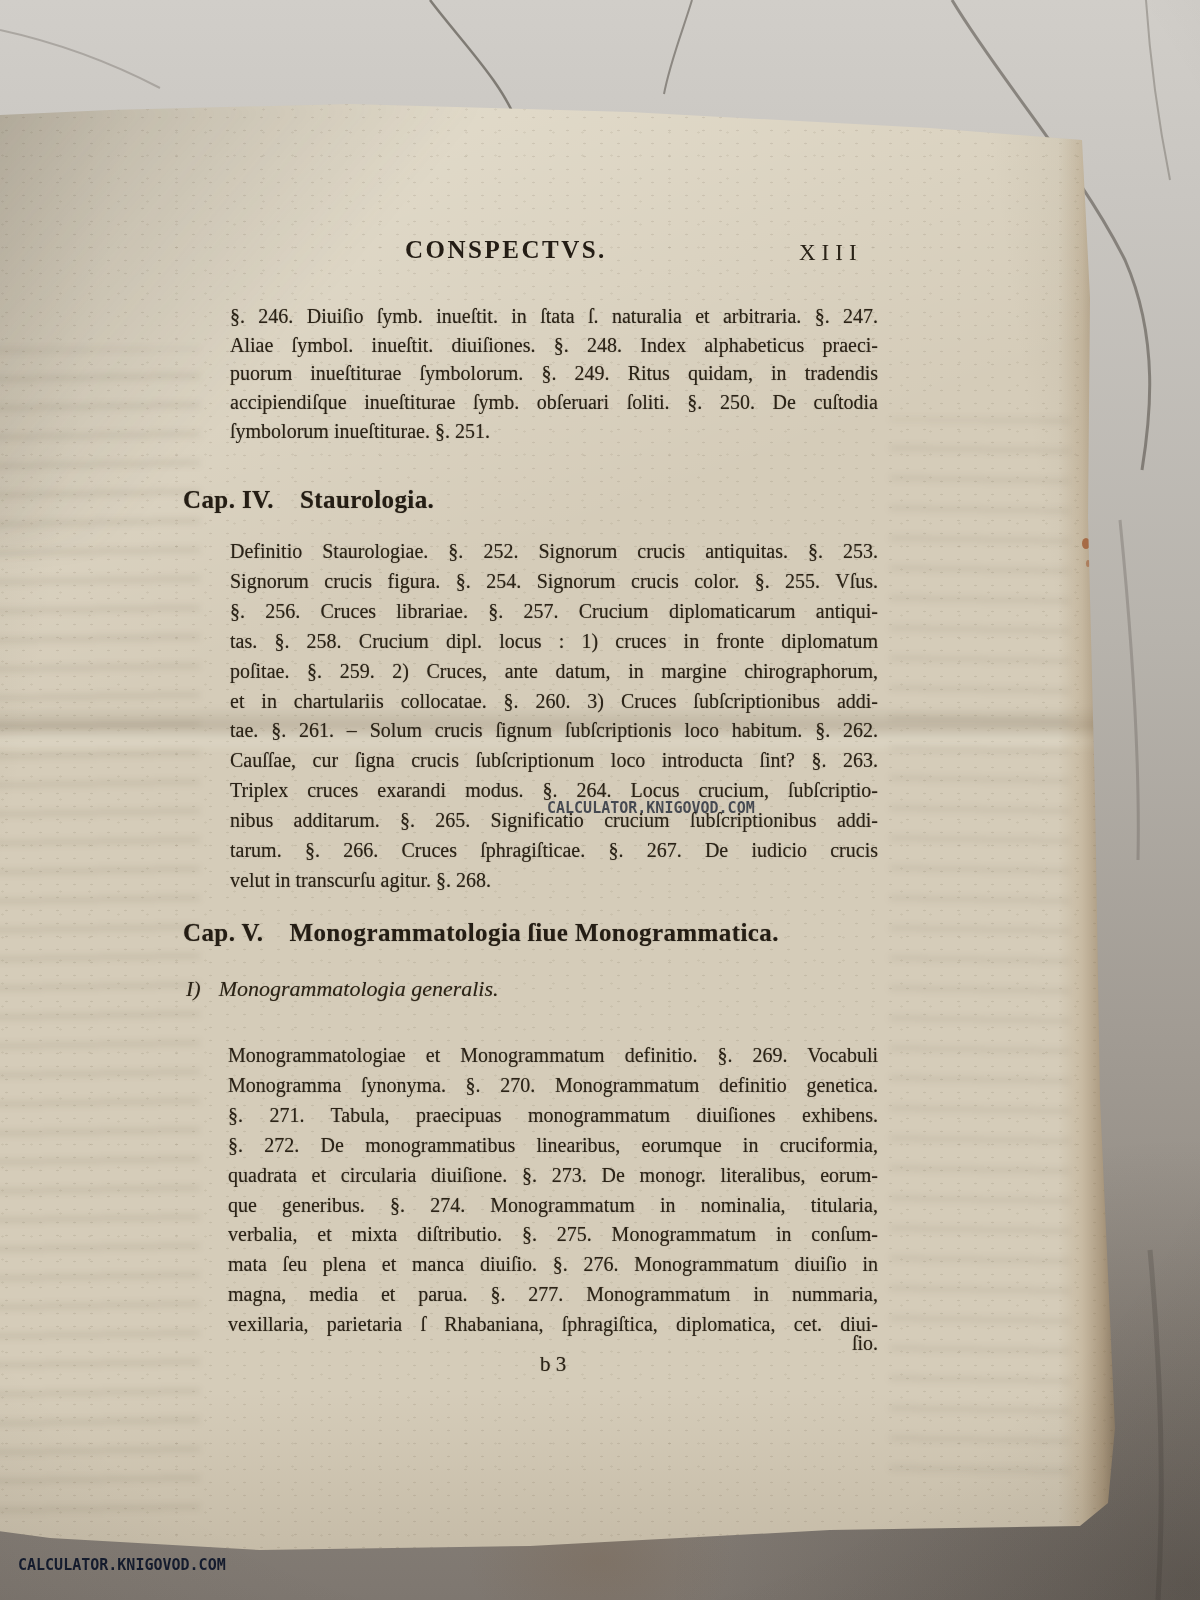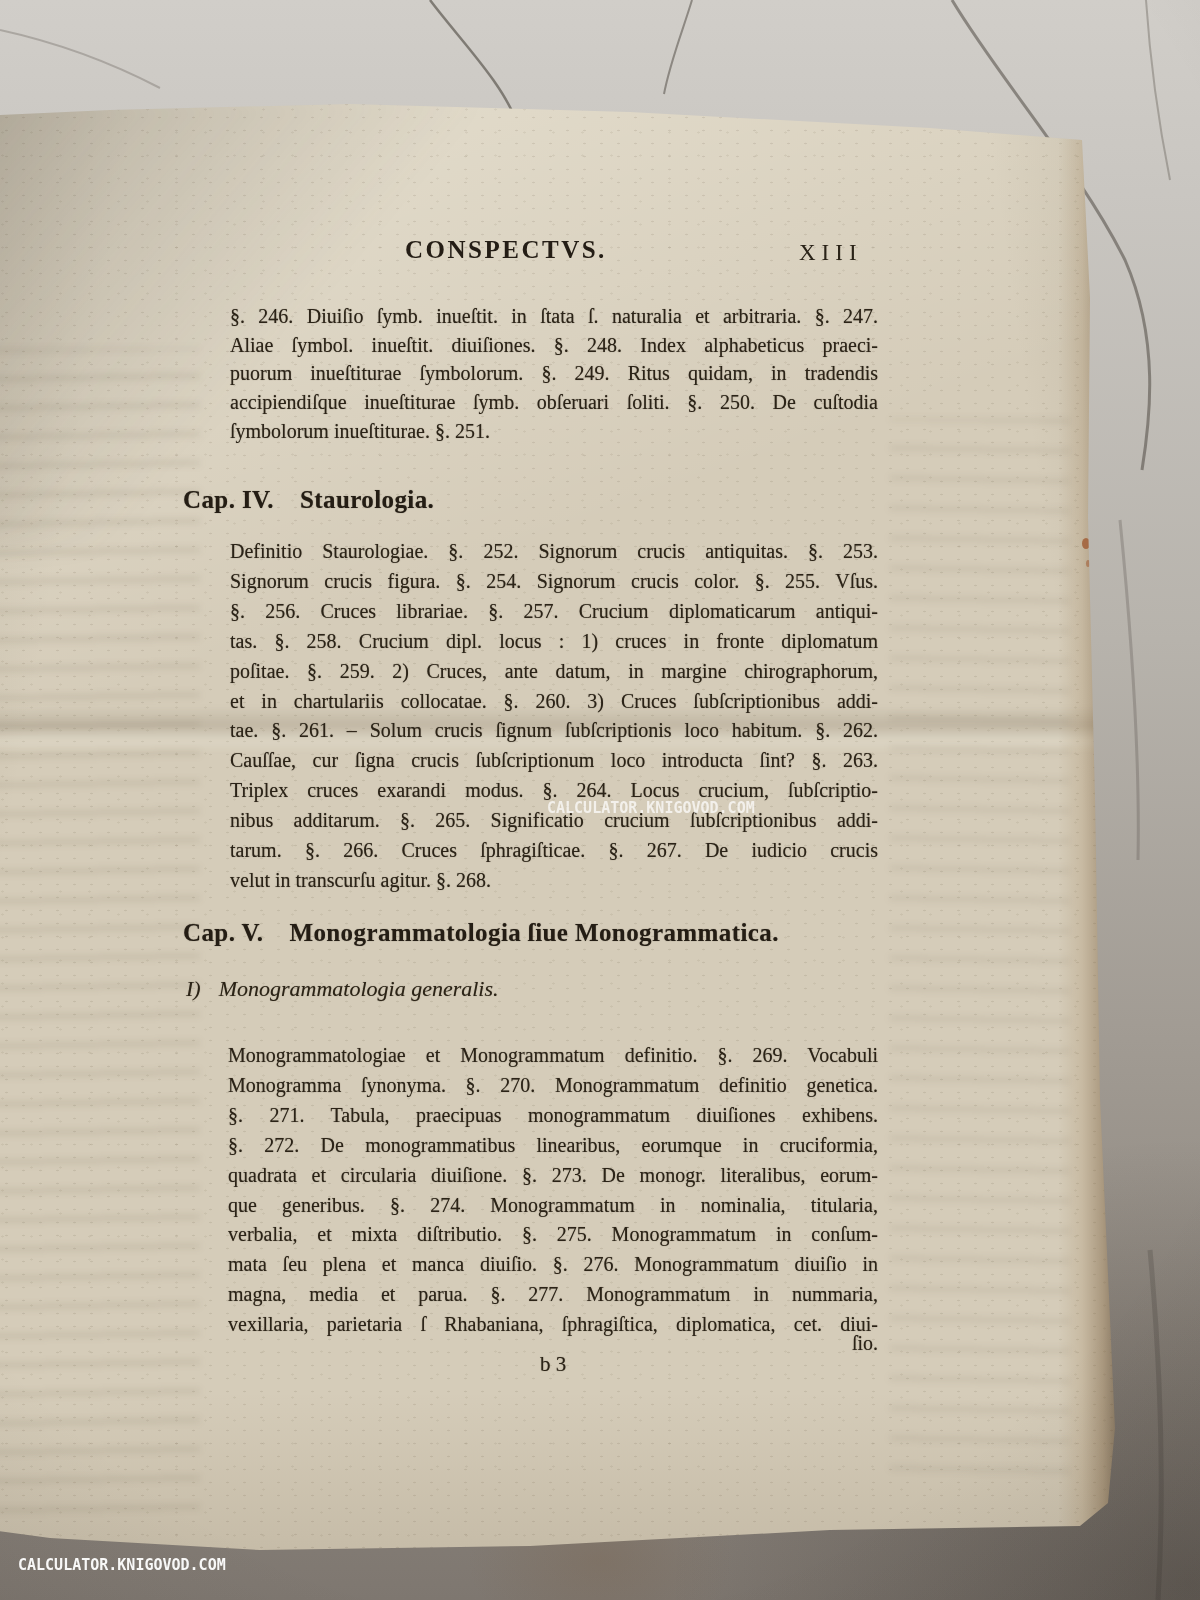--- a/index.html
+++ b/index.html
@@ -75,21 +75,21 @@
   .subheading .sub-title{margin-left:18px;}
   .catchword{position:absolute;left:298px;top:1234px;width:650px;text-align:right;font-size:20px;
     text-shadow:0 0 1px rgba(43,35,23,0.5);}
   .signature{position:absolute;left:298px;top:1254px;width:650px;text-align:center;font-size:21px;
     text-shadow:0 0 1px rgba(43,35,23,0.5);}
 
   
   .vignette{position:absolute;inset:0;z-index:3;pointer-events:none;
     background:radial-gradient(120% 110% at 45% 40%, transparent 55%, rgba(22,18,12,0.16) 88%, rgba(22,18,12,0.28) 100%);}
   .watermark{position:absolute;z-index:4;font-family:"DejaVu Sans Mono","Liberation Mono",monospace;
-    font-weight:bold;color:#ffffff;letter-spacing:0;white-space:nowrap;text-align:center;}
+    font-weight:bold;color:#0f172a;letter-spacing:0;white-space:nowrap;text-align:center;}
   .wm-mid{left:547px;top:799px;font-size:15px;opacity:0.72;}
   .wm-bottom{left:18px;top:1556px;font-size:15px;opacity:0.95;}
 </style>
 </head>
 <body>
 
 <div class="scene">
 
   <div class="bg">
     <svg class="veins" width="1200" height="1600" viewBox="0 0 1200 1600">

